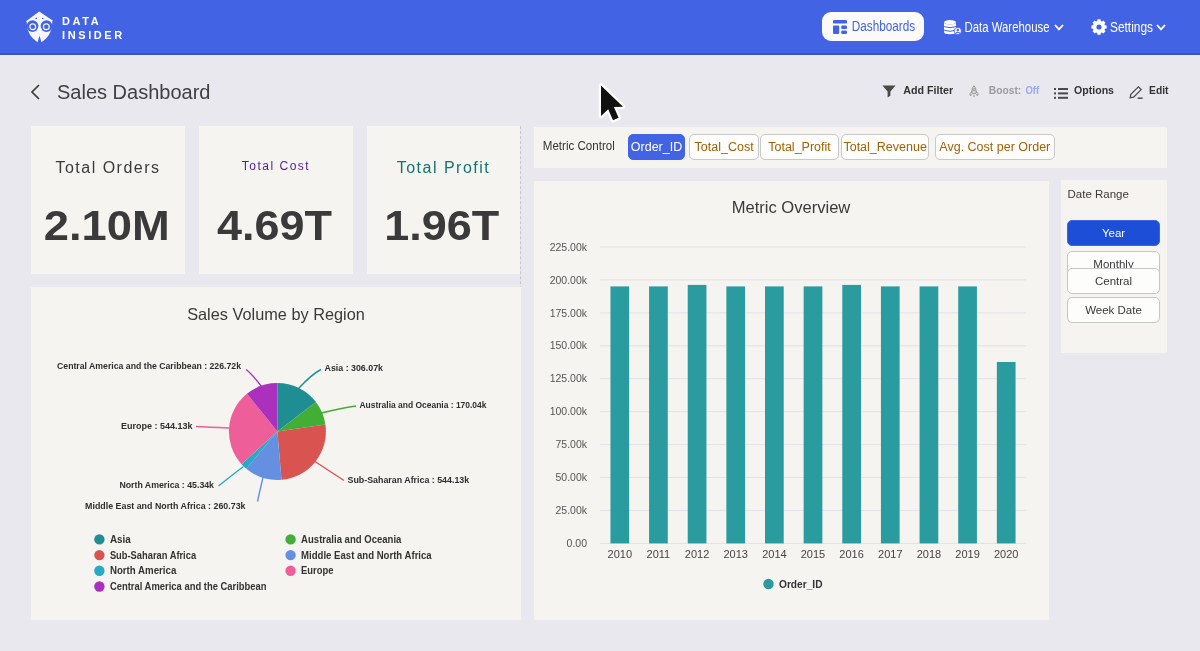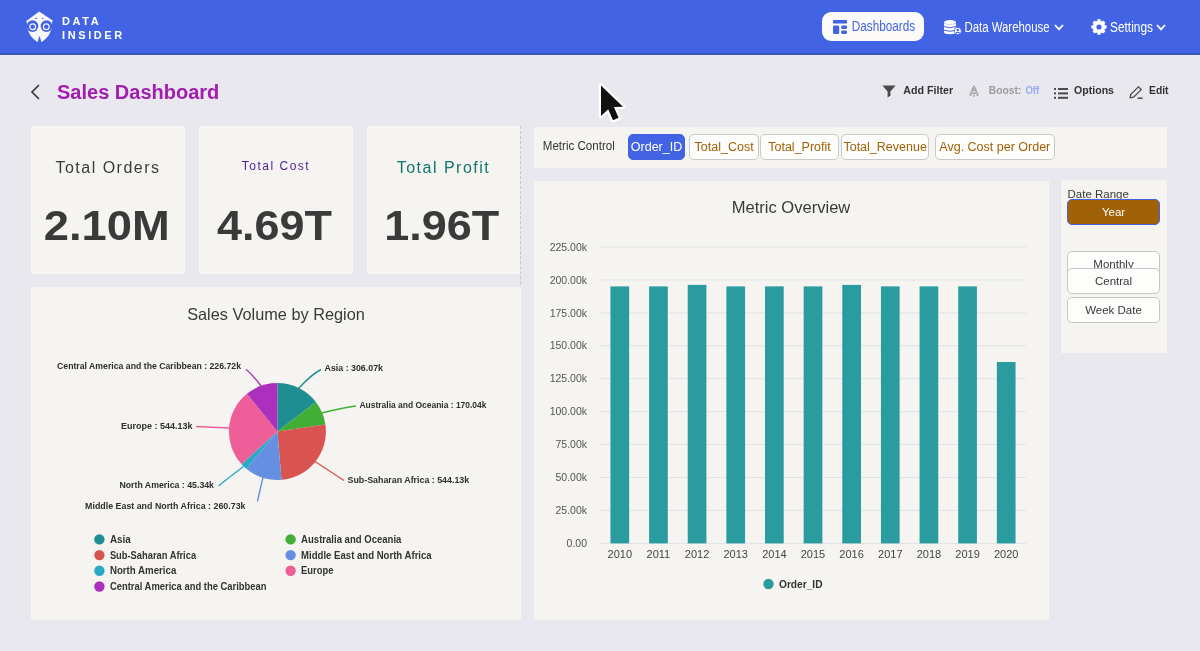--- a/index.html
+++ b/index.html
@@ -57,21 +57,21 @@
   <path d="M15.64,6.42 L15.64,9.58 L13.97,9.68 A6.2,6.2 0 0 1 13.41,11.03 L14.52,12.28 L12.28,14.52 L11.03,13.41 A6.2,6.2 0 0 1 9.68,13.97 L9.58,15.64 L6.42,15.64 L6.32,13.97 A6.2,6.2 0 0 1 4.97,13.41 L3.72,14.52 L1.48,12.28 L2.59,11.03 A6.2,6.2 0 0 1 2.03,9.68 L0.36,9.58 L0.36,6.42 L2.03,6.32 A6.2,6.2 0 0 1 2.59,4.97 L1.48,3.72 L3.72,1.48 L4.97,2.59 A6.2,6.2 0 0 1 6.32,2.03 L6.42,0.36 L9.58,0.36 L9.68,2.03 A6.2,6.2 0 0 1 11.03,2.59 L12.28,1.48 L14.52,3.72 L13.41,4.97 A6.2,6.2 0 0 1 13.97,6.32 L15.64,6.42 Z M10.60,8.00 A2.6,2.6 0 1 0 5.40,8.00 A2.6,2.6 0 1 0 10.60,8.00 Z" fill="#fff"></path>
 </svg>
 
 <svg class="abs" style="left:1156px;top:24px;" width="10" height="7" viewBox="0 0 10 7">
   <path d="M1 1 L5 5.4 L9 1" stroke="#fff" stroke-width="1.8" fill="none"></path>
 </svg>
 
 <svg class="abs" style="left:29px;top:84px;" width="12" height="16" viewBox="0 0 12 16">
   <path d="M10 1 L3 8 L10 15" stroke="#3a3a3a" stroke-width="1.7" fill="none"></path>
 </svg>
-<div class="abs" style="left:57px;top:81px;color:#a21caf;font-size:20px;font-weight:bold;">Sales Dashboard</div>
+<div class="abs" style="left:57px;top:81px;color:#404040;font-size:20px;">Sales Dashboard</div>
 
 <svg class="abs" style="left:882px;top:85px;" width="14" height="13" viewBox="0 0 14 13">
   <path d="M0.4 0.4 H13.6 L8.4 6.6 V10.8 L5.6 12.6 V6.6 Z" fill="#4a4a4a"></path>
 </svg>
 
 <svg class="abs" style="left:968.5px;top:85px;" width="10" height="13" viewBox="0 0 20 26">
   <g stroke="#8f8f8f" stroke-width="1.9" fill="none">
   <path d="M10 1.5 Q14.2 6 14.2 12 L14.2 16.5 L5.8 16.5 L5.8 12 Q5.8 6 10 1.5 Z"></path>
   <circle cx="10" cy="9.5" r="2.3"></circle>
   <path d="M5.8 12.5 L2.2 17 L2.2 21 L5.8 19.2"></path>
@@ -197,21 +197,21 @@
 <rect x="424.21" y="105.4" width="18.7" height="257.0" fill="#2a9b9e"></rect>
 <text x="433.6" y="377.3" text-anchor="middle" font-size="11" fill="#444">2019</text>
 <rect x="462.85" y="181.0" width="18.7" height="181.4" fill="#2a9b9e"></rect>
 <text x="472.2" y="377.3" text-anchor="middle" font-size="11" fill="#444">2020</text>
   <circle cx="234.5" cy="403" r="5.2" fill="#2a9b9e"></circle>
   <text x="245" y="407" font-size="11" font-weight="bold" fill="#333" textLength="43.5" lengthAdjust="spacingAndGlyphs">Order_ID</text>
 </svg>
 
 <div class="card" style="left:1061px;top:180px;width:106px;height:173px;"></div>
 <div class="abs" style="left:1067.5px;top:187.5px;color:#3a3a3a;font-size:11.5px;text-align:right;">Date Range</div>
-<div class="dbtn" style="top:199px;background:#a16207;border-color:#4264e4;color:#fff;">Year</div>
+<div class="dbtn" style="top:220px;background:#1d4ed8;border-color:#4264e4;color:#fff;">Year</div>
 <div class="dbtn" style="top:238.5px;margin-top:12px;">Monthly</div>
 <div class="dbtn" style="top:267.5px;">Central</div>
 <div class="dbtn" style="top:297px;">Week Date</div>
 
 <svg class="abs" style="left:0;top:0;" width="1200" height="651" viewBox="0 0 1200 651">
   <text x="851.7" y="31.4" font-size="14" font-weight="500" fill="#4264e4" textLength="63.5" lengthAdjust="spacingAndGlyphs">Dashboards</text>
   <text x="964.5" y="31.6" font-size="14" fill="#fff" textLength="85" lengthAdjust="spacingAndGlyphs">Data Warehouse</text>
   <text x="1110" y="31.6" font-size="14" fill="#fff" textLength="43" lengthAdjust="spacingAndGlyphs">Settings</text>
   <text x="903.3" y="93.8" font-size="10.5" font-weight="bold" fill="#333" textLength="49.8" lengthAdjust="spacingAndGlyphs">Add Filter</text>
   <text x="988.8" y="93.8" font-size="10.5" font-weight="bold" fill="#9b9b9b" textLength="32.5" lengthAdjust="spacingAndGlyphs">Boost:</text>

